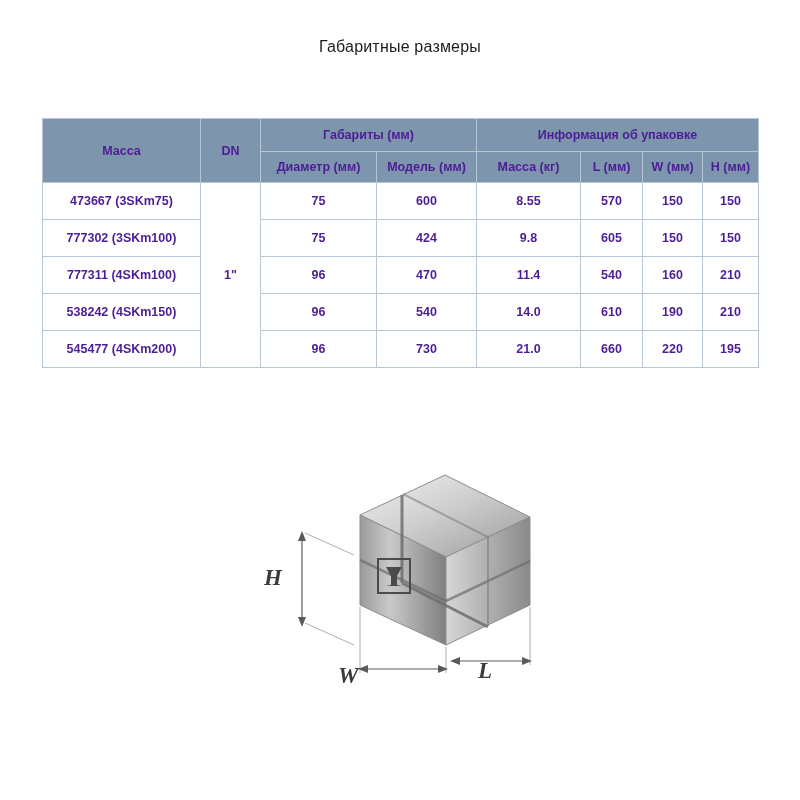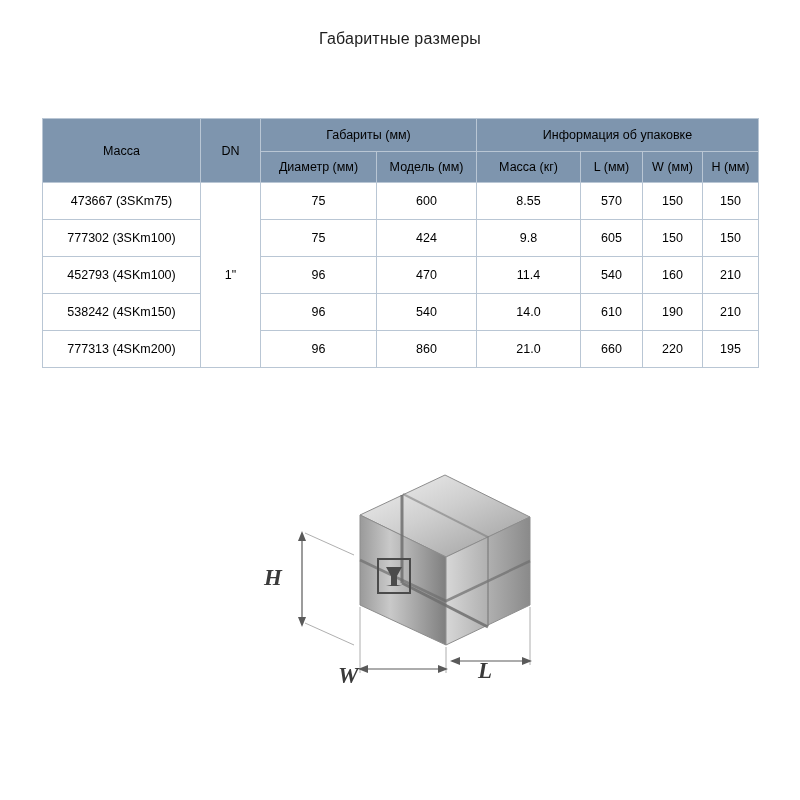--- a/index.html
+++ b/index.html
@@ -10,21 +10,21 @@
     width: 800px;
     height: 800px;
     background: #ffffff;
     font-family: "Liberation Sans", sans-serif;
     color: #2b2b2b;
     position: relative;
     overflow: hidden;
   }
   .page-title {
     position: absolute;
-    top: 30px;
+    top: 38px;
     left: 0;
     width: 800px;
     text-align: center;
     font-size: 16px;
     color: #1d1d1d;
     letter-spacing: 0.2px;
   }
   .table-wrap {
     position: absolute;
     top: 118px;
@@ -32,22 +32,22 @@
     width: 716px;
   }
   table.dims {
     border-collapse: collapse;
     width: 716px;
     table-layout: fixed;
   }
   table.dims th, table.dims td {
     border: 1px solid #b9c6d4;
     font-size: 12.5px;
-    font-weight: normal;
-    color: #000000;
+    font-weight: bold;
+    color: #4c1d95;
     text-align: center;
     padding: 0;
   }
   thead th {
     background: #7e95ae;
     color: #ffffff;
     border-color: #8fa3b8;
     font-size: 12.5px;
   }
   thead tr.row1 th { height: 32px; }
@@ -142,41 +142,41 @@
       <tr>
         <td class="model">777302 (3SKm100)</td>
         <td>75</td>
         <td>424</td>
         <td>9.8</td>
         <td>605</td>
         <td>150</td>
         <td>150</td>
       </tr>
       <tr>
-        <td class="model">452793 (4SKm100)</td>
+        <td class="model">777311 (4SKm100)</td>
         <td>96</td>
         <td>470</td>
         <td>11.4</td>
         <td>540</td>
         <td>160</td>
         <td>210</td>
       </tr>
       <tr>
         <td class="model">538242 (4SKm150)</td>
         <td>96</td>
         <td>540</td>
         <td>14.0</td>
         <td>610</td>
         <td>190</td>
         <td>210</td>
       </tr>
       <tr>
-        <td class="model">777313 (4SKm200)</td>
+        <td class="model">545477 (4SKm200)</td>
         <td>96</td>
-        <td>860</td>
+        <td>730</td>
         <td>21.0</td>
         <td>660</td>
         <td>220</td>
         <td>195</td>
       </tr>
     </tbody>
   </table>
 </div>
 
 <div class="figure">

